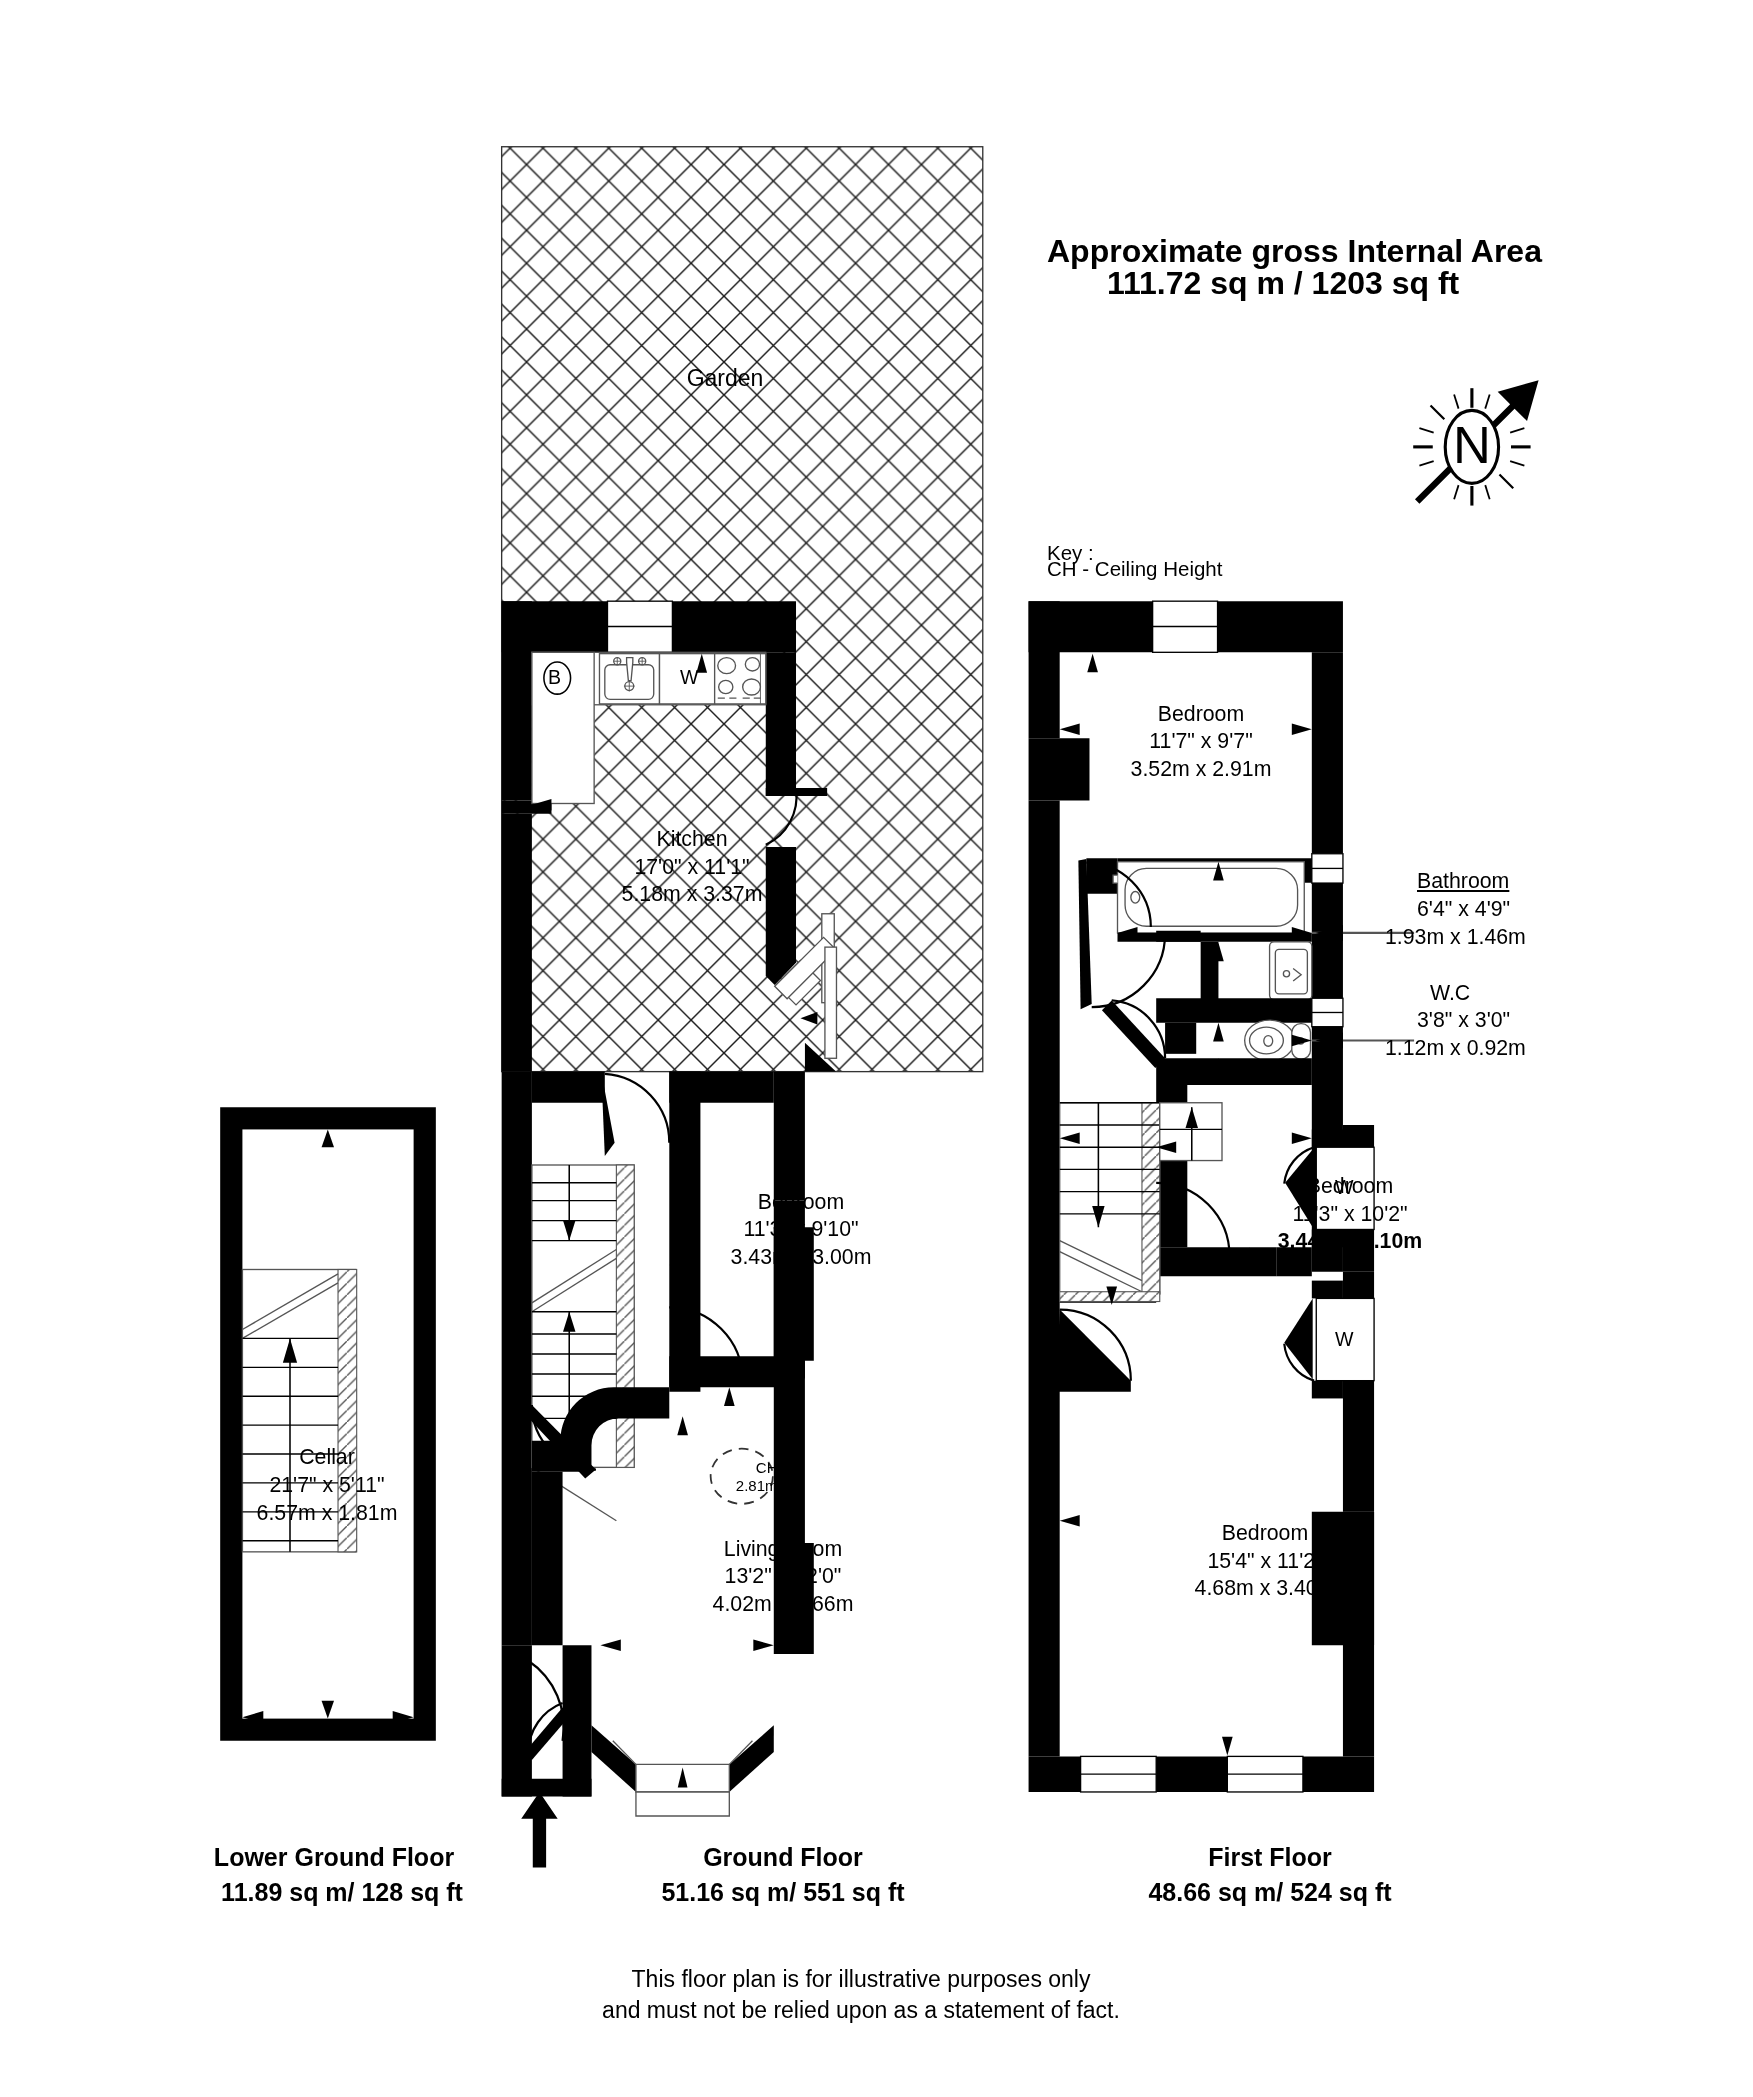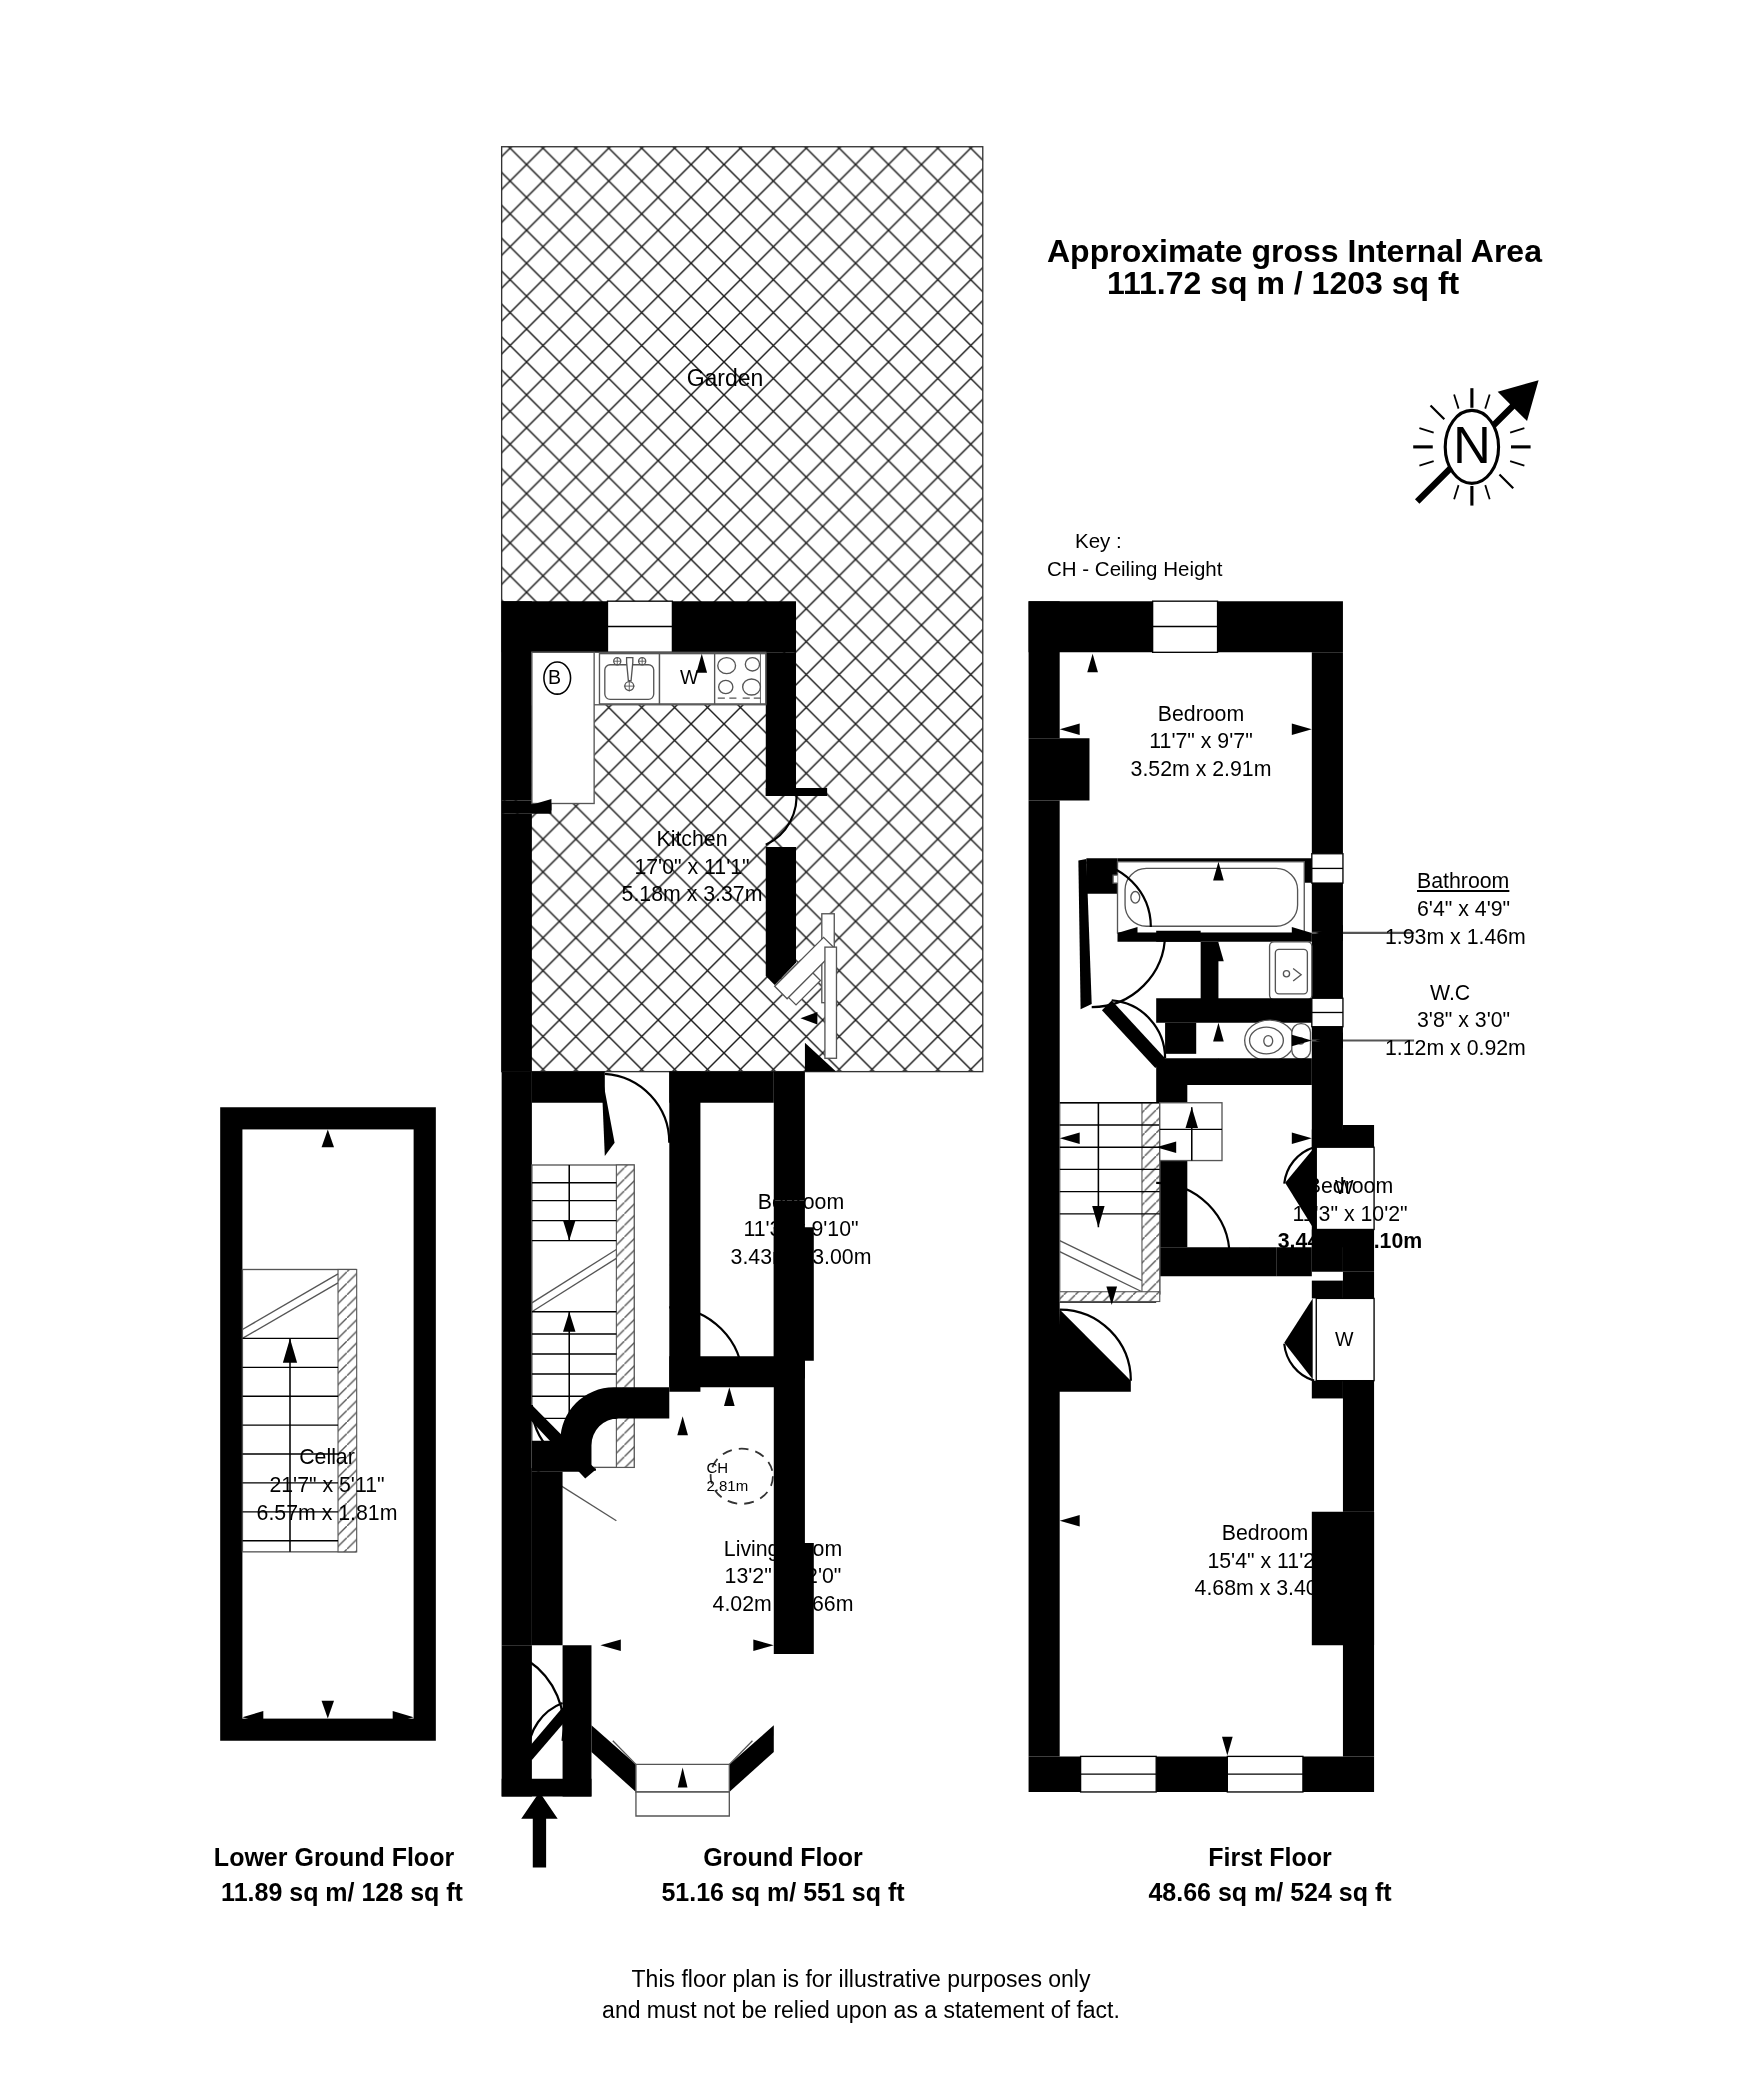--- a/index.html
+++ b/index.html
@@ -13,21 +13,21 @@
   
   .txt{position:absolute;white-space:pre;}
   .title{font-size:32px;font-weight:bold;letter-spacing:0px;}
   .sub{font-size:32px;font-weight:bold;}
   .keytxt{font-size:20.5px;}
   .roomname{font-size:21.3px;text-align:center;}
   .roomdim{font-size:21.3px;text-align:center;}
   .floorlabel{font-size:25px;font-weight:bold;text-align:center;}
   .disclaimer{font-size:23px;text-align:center;}
   .gardenlbl{font-size:23px;text-align:left;}
-  .ch{font-size:15px;text-align:left;line-height:1.12;}
+  .ch{font-size:15px;text-align:right;line-height:1.12;}
   .fix{font-size:19.6px;font-weight:normal;text-align:center;}
   .center{transform:translateX(-50%);}
 </style>
 </head>
 <body>
 
 <div class="root">
 
   <svg class="plan" viewBox="0 0 3942 4716">
     <defs>
@@ -413,21 +413,21 @@
     </g>
     <g fill="#000">
       <path d="M2958,2098 L3020,2080 L3020,2116 Z"></path>
       <path d="M2958,2340 L3020,2322 L3020,2358 Z"></path>
     </g>
   </svg>
 
   <div class="txt sub" style="left:1047px;top:233px;">Approximate gross Internal Area</div>
   <div class="txt sub" style="left:1107px;top:265px;">111.72 sq m / 1203 sq ft</div>
 
-  <div class="txt keytxt" style="left:1047px;top:529px;margin-left:28px;">Key :</div>
+  <div class="txt keytxt" style="left:1047px;top:541px;">Key :</div>
   <div class="txt keytxt" style="left:1047px;top:557px;">CH - Ceiling Height</div>
 
   <div class="txt gardenlbl center" style="left:725px;top:365px;">Garden</div>
 
   <div class="txt roomname center" style="left:327px;top:1445px;">Cellar</div>
   <div class="txt roomdim center" style="left:327px;top:1473px;">21'7" x 5'11"</div>
   <div class="txt roomdim center" style="left:327px;top:1501px;">6.57m x 1.81m</div>
 
   <div class="txt roomname center" style="left:692px;top:827px;">Kitchen</div>
   <div class="txt roomdim center" style="left:692px;top:855px;">17'0" x 11'1"</div>

